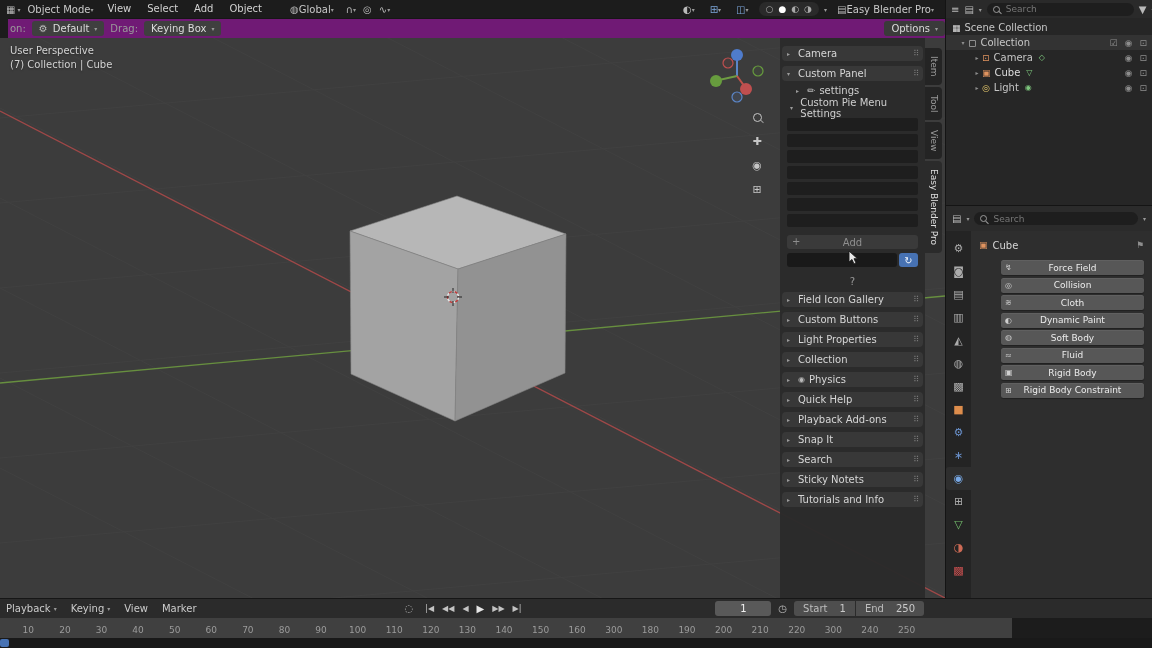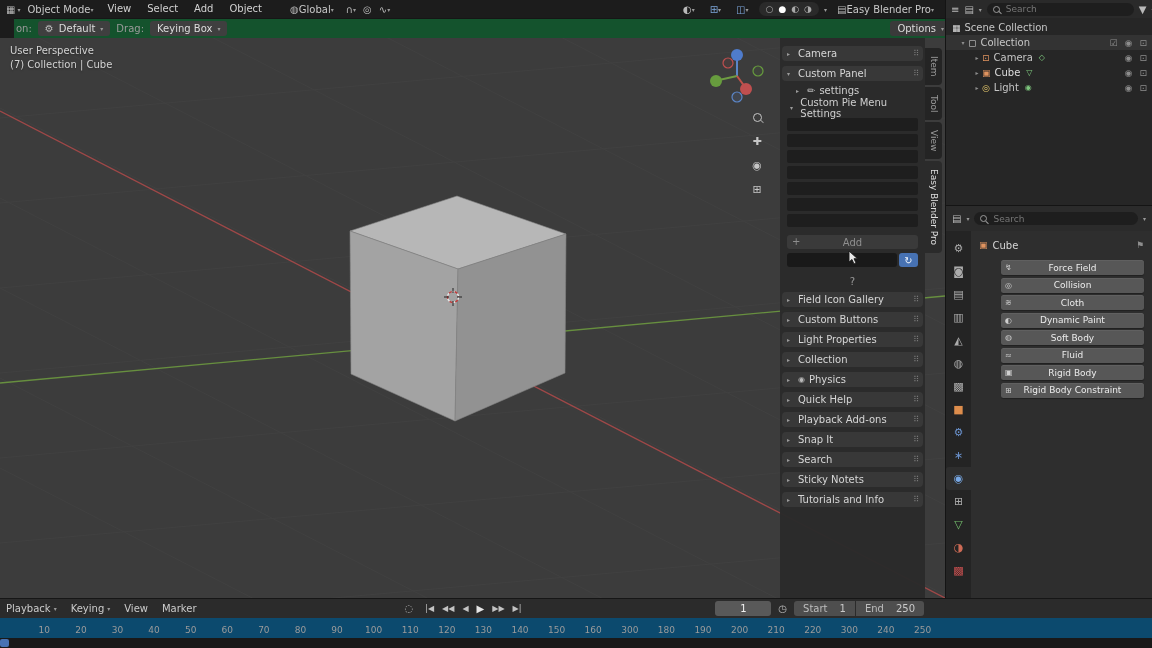--- a/index.html
+++ b/index.html
@@ -17,21 +17,21 @@
 .shadepill span{font-size:9px;color:#a8a8a8}
 .shadepill .active{color:#fff}
 
 .outliner-header{position:absolute;left:945px;top:0;width:207px;height:18px;background:#2a2a2a;display:flex;align-items:center;gap:5px;padding:0 5px;border-left:1px solid #141414}
 .searchbox{flex:1;display:flex;align-items:center;gap:4px;background:#1e1e1e;border-radius:8px;height:13px;padding:0 6px}
 .searchbox input{flex:1;min-width:0;background:transparent;border:0;outline:0;color:#bbb;font:inherit;font-size:9px}
 .searchbox input::placeholder{color:#767676}
 .mag{position:relative;width:7px;height:7px;border:1.2px solid #9a9a9a;border-radius:50%;flex:none}
 .mag::after{content:"";position:absolute;right:-3px;bottom:-2px;width:4px;height:1.2px;background:#9a9a9a;transform:rotate(45deg)}
 
-.toolheader{position:absolute;left:14px;top:18px;width:945px;height:20px;background:#14532d;display:flex;align-items:center;gap:6px;padding:0 8px 0 2px;border-top:1px solid #161616}
+.toolheader{position:absolute;left:8px;top:18px;width:945px;height:20px;background:#701a75;display:flex;align-items:center;gap:6px;padding:0 8px 0 2px;border-top:1px solid #161616}
 .field{display:flex;align-items:center;gap:5px;background:#3f3f3f;border-radius:3px;height:15px;padding:0 7px;color:#dcdcdc}
 .dim{color:#9a9a9a}
 
 .viewport{position:absolute;left:0;top:38px;width:945px;height:560px;background:#3c3c3c;overflow:hidden}
 .scene{position:absolute;left:0;top:0}
 .vp-text{position:absolute;left:10px;top:6px;line-height:14px;color:#d2d2d2;text-shadow:0 1px 2px rgba(0,0,0,.35)}
 .gizmo{position:absolute;left:705px;top:6px}
 .navcol{position:absolute;left:748px;top:70px;display:flex;flex-direction:column;gap:6px;align-items:center}
 .navbtn{width:18px;height:18px;display:flex;align-items:center;justify-content:center;color:#c6c6c6;font-size:11px;border-radius:50%}
 
@@ -78,21 +78,21 @@
 .tmenu{display:flex;align-items:center;gap:3px;margin-right:14px;color:#cccccc}
 .controls{display:flex;gap:8px;align-items:center;color:#c3c3c3;font-size:8px}
 .record{color:#b3b3b3;margin-right:12px}
 .spacer{flex:1}
 .framefield{width:56px;height:15px;background:#595959;border-radius:3px;display:flex;align-items:center;justify-content:center;color:#f2f2f2}
 .clock{margin:0 7px;color:#b3b3b3}
 .rangefield{height:15px;background:#4e4e4e;display:flex;align-items:center;gap:12px;padding:0 9px}
 .rangefield .lab{color:#bdbdbd}
 .rf-start{border-radius:3px 0 0 3px}
 .rf-end{border-radius:0 3px 3px 0;margin-left:1px;margin-right:222px}
-.ruler{position:absolute;left:0;top:618px;width:1152px;height:20px;background:#0c4a6e;display:flex;padding-left:26px;overflow:hidden}
+.ruler{position:absolute;left:0;top:618px;width:1012px;height:20px;background:#404040;display:flex;padding-left:10px;overflow:hidden}
 .ruler span{width:36.6px;flex:none;text-align:center;line-height:24px;font-size:9px;color:#9b9b9b}
 .tl-bottom{position:absolute;left:0;top:638px;width:1152px;height:10px;background:#191919}
 .playhead{position:absolute;left:0;top:1px;width:9px;height:8px;background:#4772b3;border-radius:2px}
 </style>
 </head>
 <body>
 
 <div class="topbar">
   <span class="hicon">▦</span>
   <span class="caret">▾</span>

